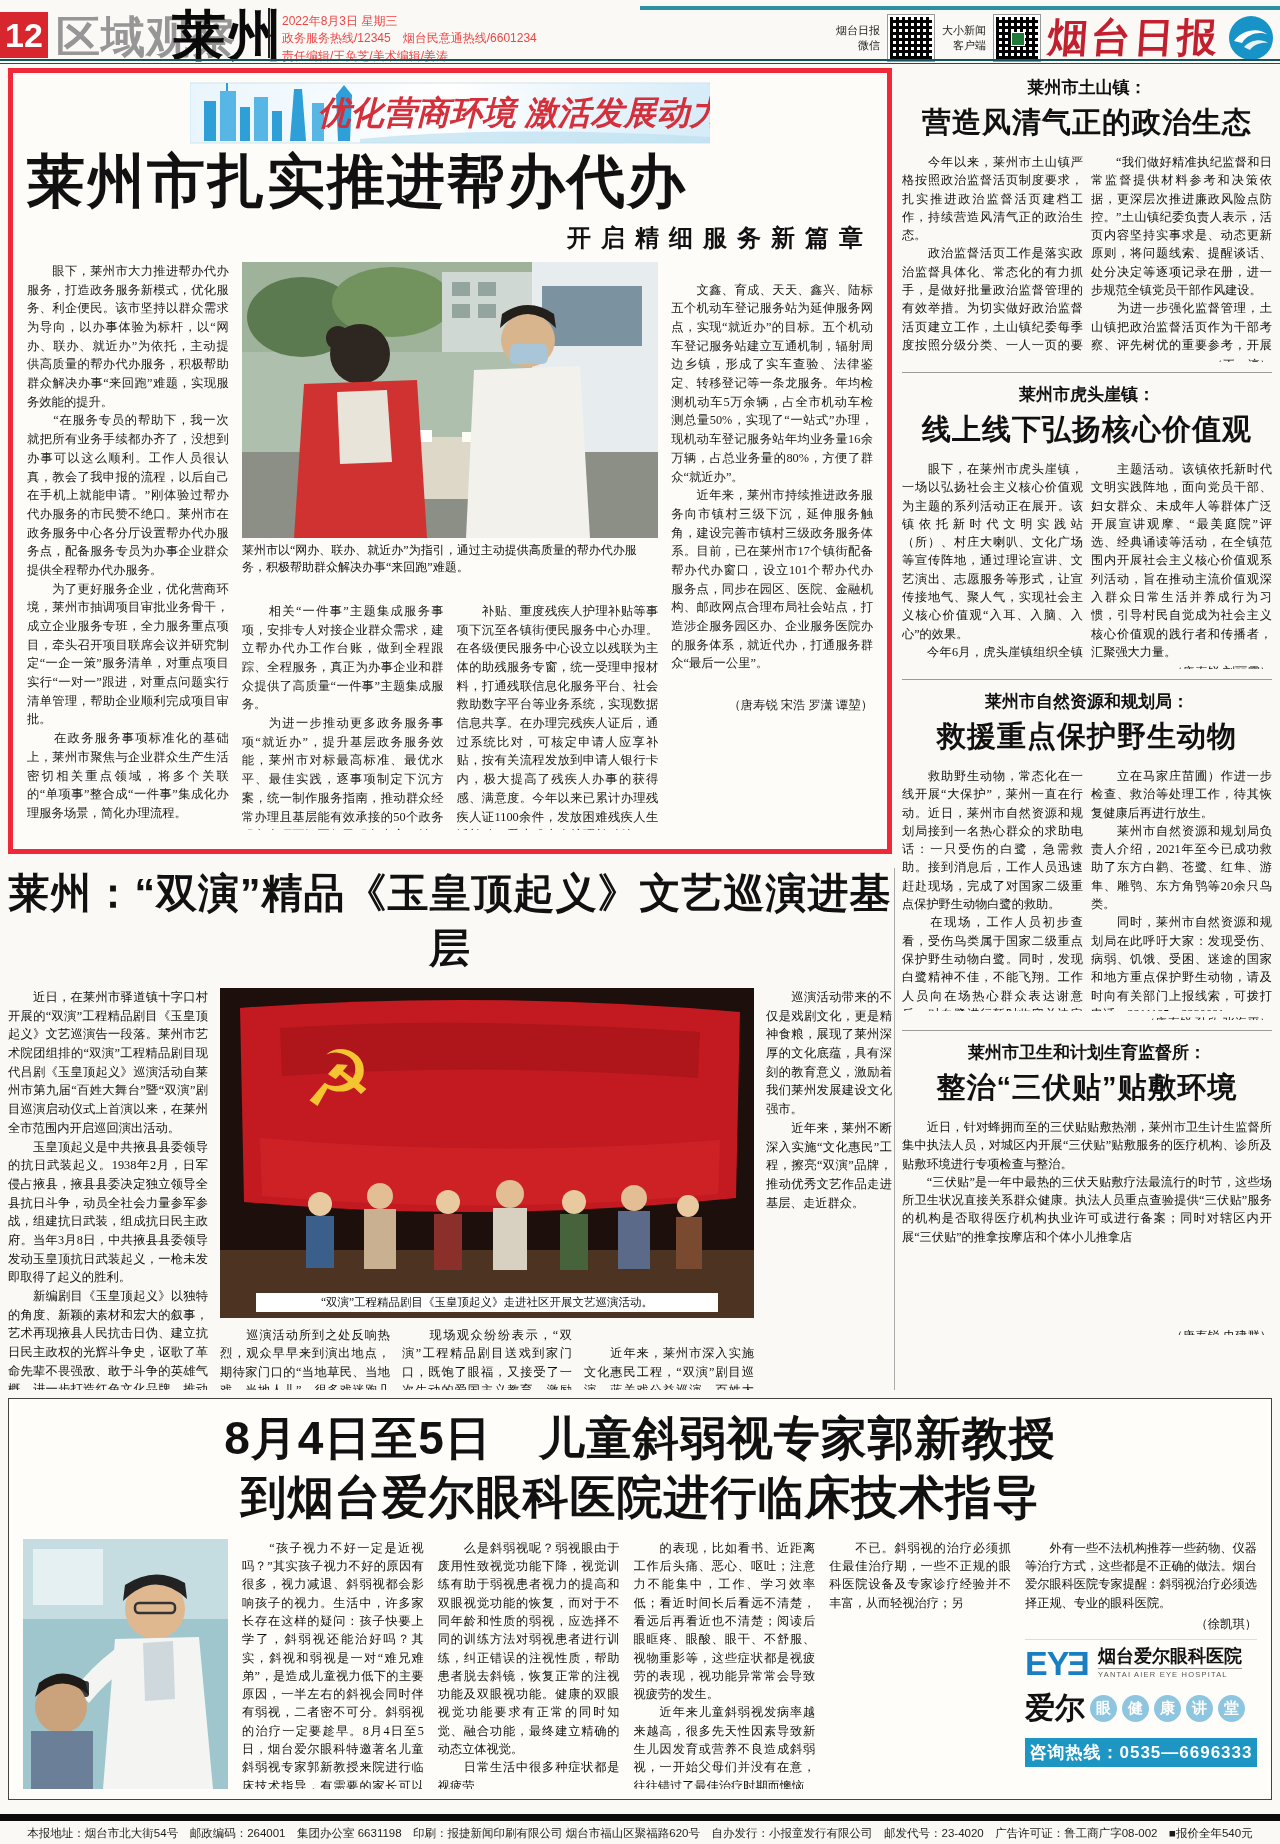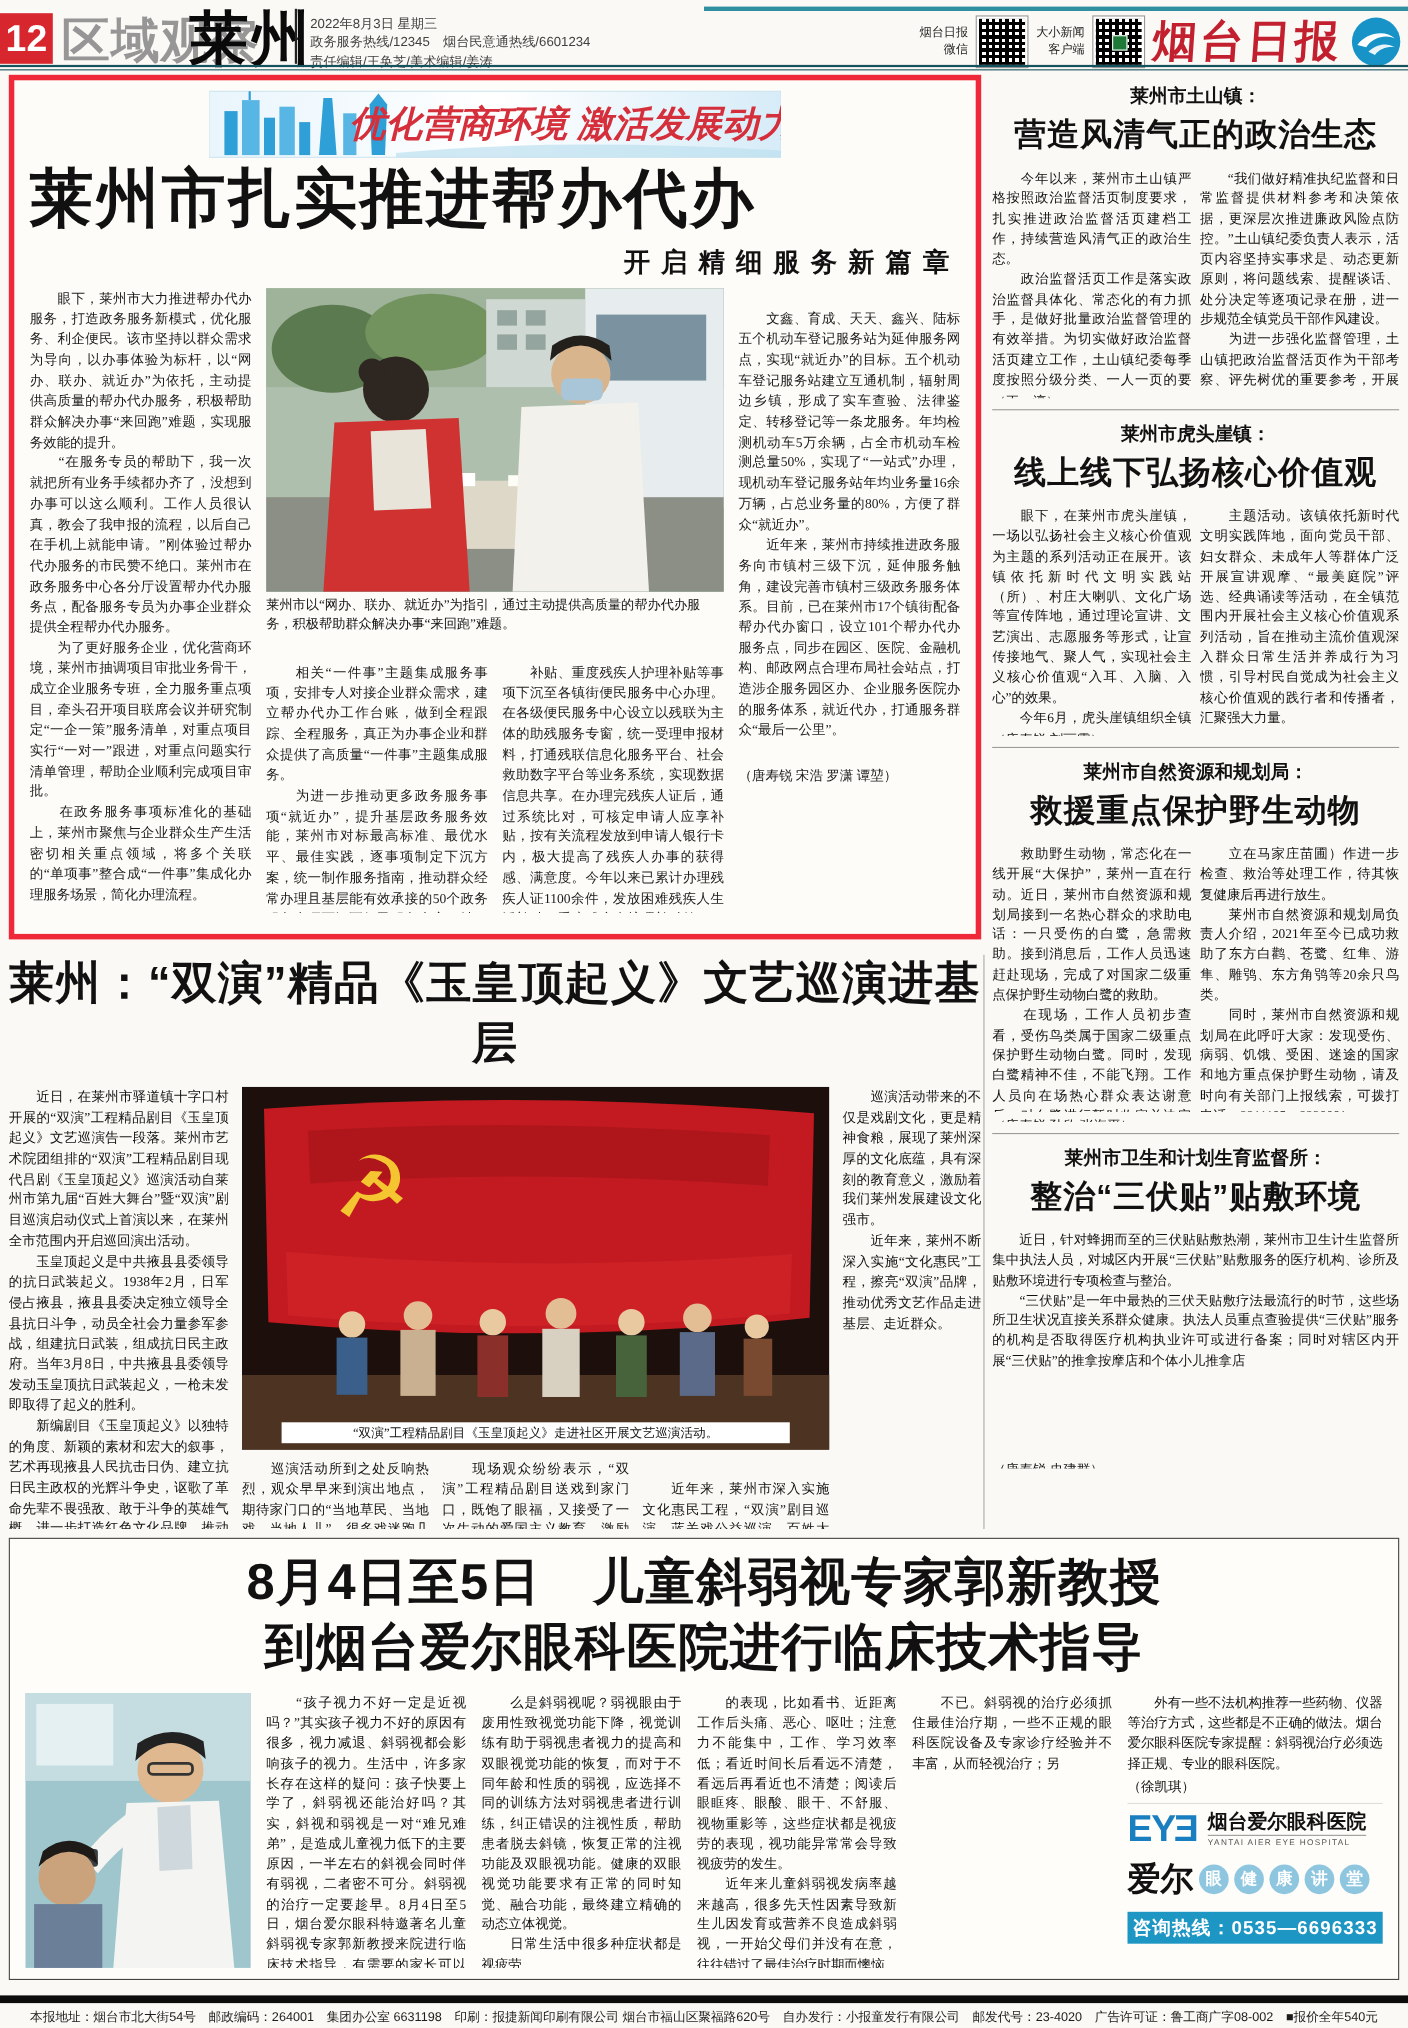--- a/index.html
+++ b/index.html
@@ -3,42 +3,42 @@
 <meta charset="utf-8">
 <style>
   html,body{margin:0;padding:0;}
   .page{position:relative;width:1280px;height:1844px;background:#faf9f5;font-family:"Liberation Sans",sans-serif;overflow:hidden;color:#111;}
   
   .header{position:absolute;left:0;top:0;width:1280px;height:48px;}
   .pageno{position:absolute;left:0;top:12px;width:48px;height:46px;background:#d8262e;color:#fff;font-size:34px;font-weight:900;display:flex;align-items:center;justify-content:center;}
   .section{position:absolute;left:56px;top:8px;font-size:44px;font-weight:900;color:#969696;letter-spacing:1px;}
   .region{position:absolute;left:172px;top:0px;font-size:54px;font-weight:900;color:#0a0a0a;letter-spacing:2px;}
   .hdr-vline{position:absolute;left:268px;top:8px;width:2px;height:50px;background:#222;}
-  .dateblock{position:absolute;left:282px;top:13px;font-size:12px;line-height:1.45;color:#404040;}
+  .dateblock{position:absolute;left:282px;top:13px;font-size:12px;line-height:1.45;color:#ef4444;}
   .rule-top-right{position:absolute;left:640px;top:6px;width:640px;height:4px;background:#2d8fa0;}
   .hdr-rule1{position:absolute;left:0;top:59px;width:1280px;height:2px;background:#14535e;}
   .hdr-rule2{position:absolute;left:0;top:63px;width:1280px;height:1px;background:#14535e;}
   .hdr-right{position:absolute;right:6px;top:10px;display:flex;align-items:center;gap:8px;}
   .qr-label{font-size:11px;line-height:1.35;text-align:right;color:#222;}
   .qr{position:relative;width:42px;height:42px;border:2px solid #fff;outline:1px solid #999;background:
       repeating-linear-gradient(0deg,#000 0 3px,transparent 3px 6px),
       repeating-linear-gradient(90deg,#000 0 3px,#fff 3px 6px);}
   .qr-center{position:absolute;left:15px;top:15px;width:12px;height:12px;background:#1f7a3a;border:1px solid #fff;}
   .masthead{font-family:"Liberation Serif",serif;font-size:40px;font-weight:900;color:#c3202f;letter-spacing:3px;transform:skewX(-4deg);}
   
   .lead{position:absolute;left:8px;top:68px;width:884px;height:786px;border:5px solid #f0293a;background:#fdfcf9;padding:8px 14px;box-sizing:border-box;overflow:hidden;}
   .lead-banner{width:520px;height:64px;margin:0 auto;display:block;}
   .lead-headline{font-size:58px;font-weight:900;text-align:left;letter-spacing:2px;line-height:1.12;margin-top:4px;}
   .lead-subhead{font-family:"Liberation Serif",serif;font-size:24px;font-weight:bold;text-align:right;letter-spacing:10px;margin:8px 0 6px;}
   .lead-body{position:relative;display:flex;gap:13px;margin-top:8px;height:568px;}
   .lcol{flex:1;font-family:"Liberation Serif",serif;font-size:12.3px;line-height:1.52;text-align:justify;white-space:pre-line;overflow:hidden;color:#1a1a1a;}
   .lcol.pad{padding-top:340px;}
   .lead-photo{position:absolute;left:215px;top:0;width:416px;height:276px;background:#9db0a0;}
   .lead-caption{position:absolute;left:215px;top:280px;width:416px;font-family:"Liberation Serif",serif;font-size:12px;line-height:1.4;color:#111;}
-  .byline{margin-top:4px;font-family:"Liberation Serif",serif;font-size:12.3px;}
+  .byline{text-align:right;margin-top:4px;font-family:"Liberation Serif",serif;font-size:12.3px;}
   
   .rail{position:absolute;left:902px;top:70px;width:370px;}
   .rail-article{overflow:hidden;}
   .rail-article .kicker{font-family:"Liberation Serif",serif;text-align:center;font-weight:bold;font-size:17px;margin-top:6px;}
   .rail-article .rheadline{text-align:center;font-size:29px;font-weight:900;letter-spacing:1px;margin:4px 0 10px;}
   .rail-cols{display:flex;gap:8px;}
   .rcol{flex:1;font-family:"Liberation Serif",serif;font-size:12.2px;line-height:1.5;text-align:justify;white-space:pre-line;overflow:hidden;}
   .rail-sep{border:none;border-top:1px solid #9b9b9b;margin:10px 0 4px;}
   .a1{height:292px}.a2{height:292px}.a3{height:336px}.a4{height:300px}
   .a1 .rcol,.a2 .rcol{height:200px}.a3 .rcol{height:244px}.a4 .rcol{height:206px}

